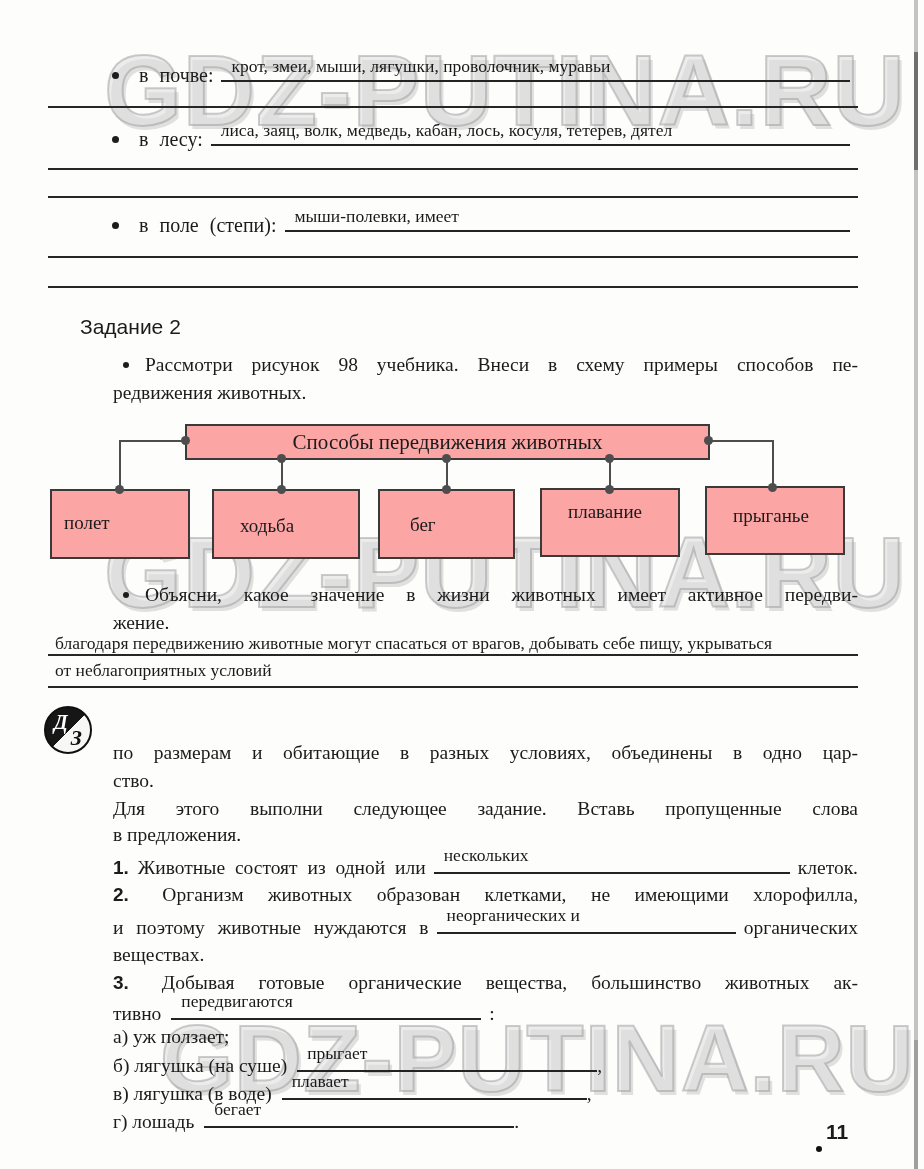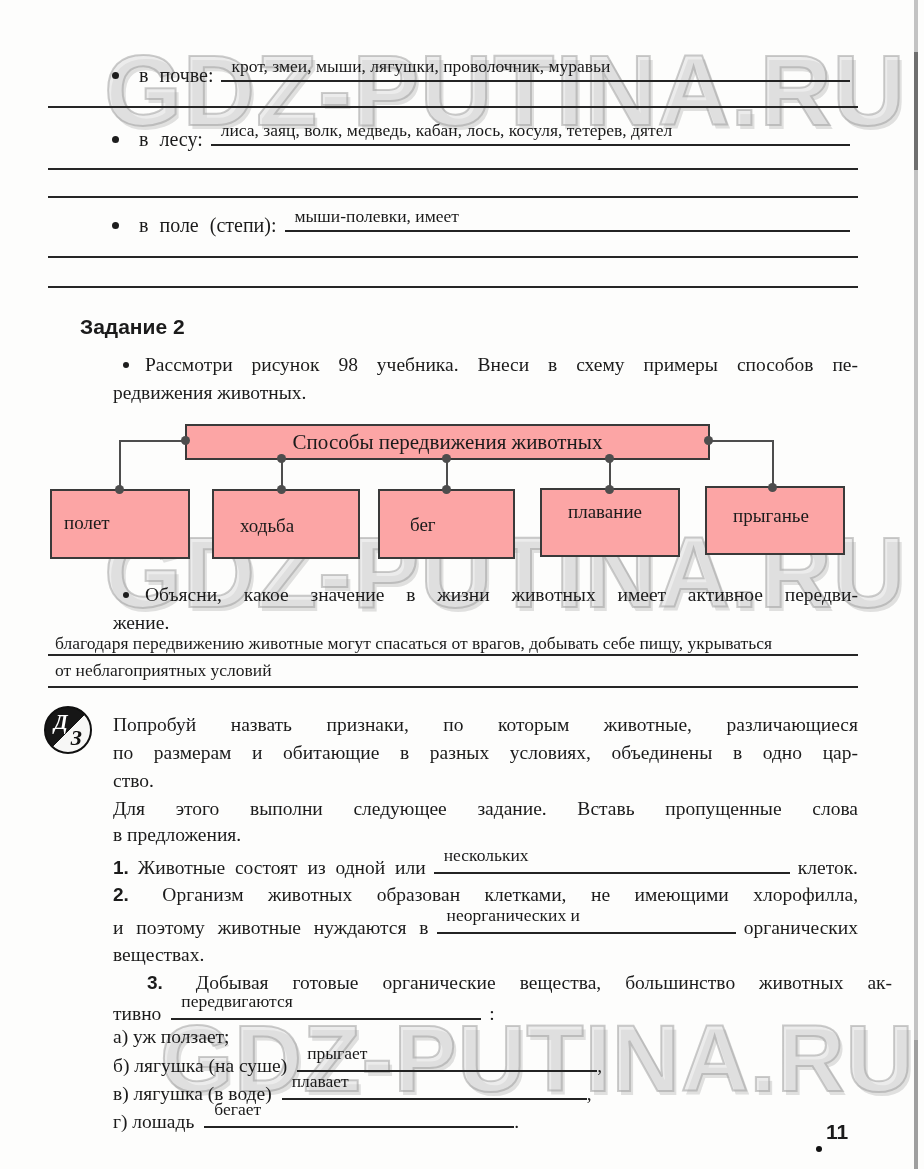--- a/index.html
+++ b/index.html
@@ -87,21 +87,21 @@
   <div class="hrow" style="top:210px;">
     <span class="bul2"></span>
     <span class="hlabel">в поле (степи):</span>
     <span class="blank grow">
       <span class="ans">мыши-полевки, имеет</span>
     </span>
   </div>
   <div class="rline" style="top:256px;"></div>
   <div class="rline" style="top:286px;"></div>
 
-  <div class="tline" style="left:80px;top:314px;font-family:'Liberation Sans','DejaVu Sans',sans-serif;font-weight:700;font-size:21px;">Задание 2</div>
+  <div class="tline" style="left:80px;top:314px;font-family:'Liberation Sans','DejaVu Sans',sans-serif;font-weight:400;font-size:21px;">Задание 2</div>
 
   <div class="tline jl" style="top:352px;"><span class="bul"></span><span>Рассмотри рисунок 98 учебника. Внеси в схему примеры способов пе-</span></div>
   <div class="tline" style="top:380px;">редвижения животных.</div>
 
   <div class="dbox rootbox" style="left:185px;top:424px;width:525px;height:36px;">
     <span>Способы передвижения животных</span>
   </div>
 
   <div class="conn" style="left:119px;top:440px;width:67px;height:2px;"></div>
   <div class="conn" style="left:119px;top:440px;width:2px;height:50px;"></div>
@@ -144,21 +144,20 @@
   <div class="hwtext" style="top:632px;">благодаря передвижению животные могут спасаться от врагов, добывать себе пищу, укрываться</div>
   <div class="rline" style="top:654px;"></div>
   <div class="hwtext" style="top:659px;">от неблагоприятных условий</div>
   <div class="rline" style="top:686px;"></div>
 
   <div class="dz">
     <span class="dl">Д</span>
     <span class="zl">З</span>
   </div>
 
-  <div class="tline jl" style="top:712px;">Попробуй назвать признаки, по которым животные, различающиеся</div>
   <div class="tline jl" style="top:740px;">по размерам и обитающие в разных условиях, объединены в одно цар-</div>
   <div class="tline" style="top:768px;">ство.</div>
   <div class="tline jl" style="top:796px;">Для этого выполни следующее задание. Вставь пропущенные слова</div>
   <div class="tline" style="top:822px;">в предложения.</div>
 
   <div class="fline" style="top:852px;">
     <b class="num">1.</b>
     <span style="word-spacing:5px;">Животные состоят из одной или</span>
     <span class="blank grow">
       <span class="ans">нескольких</span>
@@ -169,21 +168,21 @@
   <div class="tline jl" style="top:882px;"><b class="num">2.</b> <span>Организм животных образован клетками, не имеющими хлорофилла,</span></div>
   <div class="fline" style="top:912px;">
     <span style="word-spacing:8px;">и поэтому животные нуждаются в</span>
     <span class="blank grow">
       <span class="ans">неорганических и</span>
     </span>
     <span>органических</span>
   </div>
   <div class="tline" style="top:942px;">веществах.</div>
 
-  <div class="tline jl" style="top:970px;margin-left:34px;"><b class="num">3.</b> <span>Добывая готовые органические вещества, большинство животных ак-</span></div>
+  <div class="tline jl" style="top:970px;"><b class="num">3.</b> <span>Добывая готовые органические вещества, большинство животных ак-</span></div>
   <div class="fline" style="top:998px;">
     <span>тивно</span>
     <span class="blank" style="width:310px;margin-left:10px;">
       <span class="ans">передвигаются</span>
     </span>
     <span style="margin-left:8px;">:</span>
   </div>
 
   <div class="tline" style="top:1024px;">а) уж ползает;</div>
 

